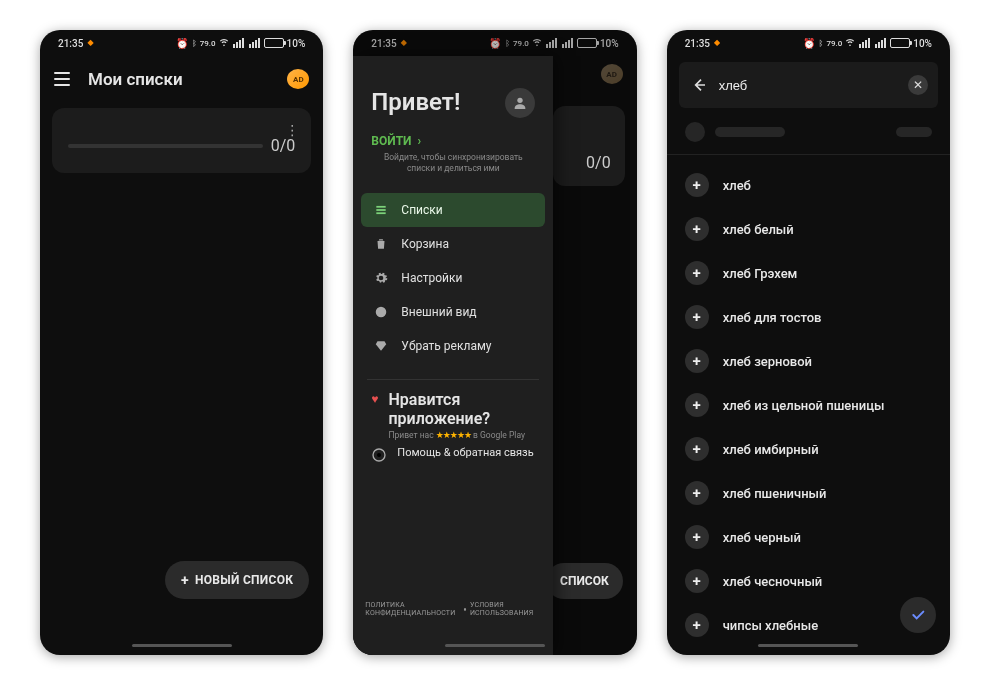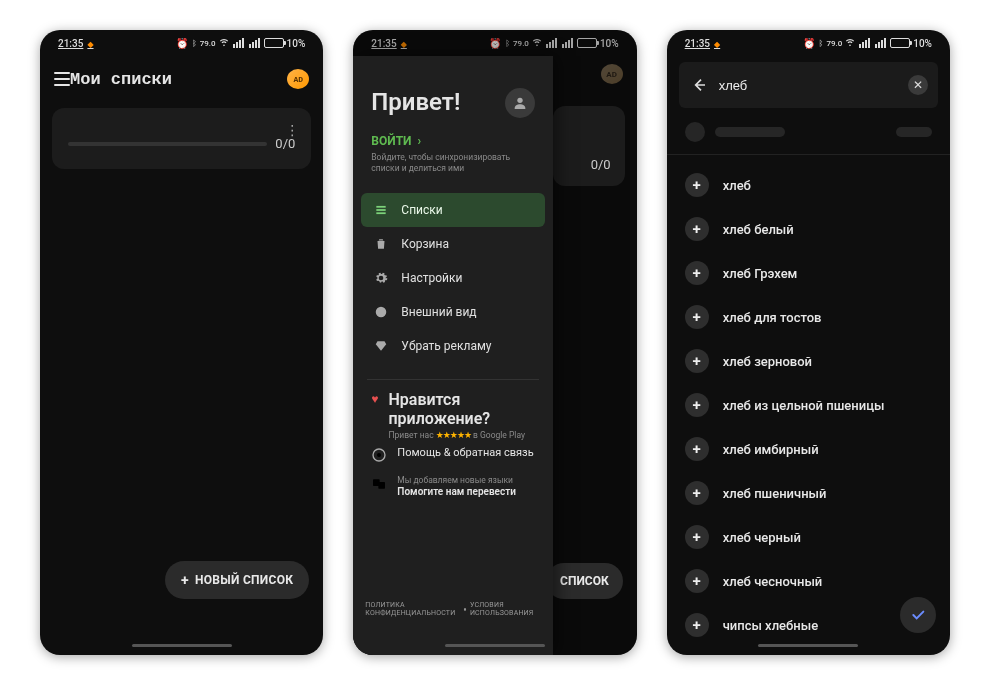--- a/index.html
+++ b/index.html
@@ -17,61 +17,61 @@
     overflow: hidden; position: relative;
     box-shadow: 0 2px 12px rgba(0,0,0,.35);
     display: flex; flex-direction: column;
   }
   
   .status-bar {
     height: 26px; display: flex; align-items: center;
     justify-content: space-between; padding: 0 18px;
     font-size: 10px; color: #ddd; font-weight: 500;
   }
-  .status-left { display: flex; align-items: flex-end; gap: 4px; text-decoration: underline; }
+  .status-left { display: flex; align-items: flex-start; gap: 4px; }
   .status-right { display: flex; align-items: center; gap: 3px; }
   .diamond { color: #ff8c00; font-size: 8px; }
   .sig-group { display: flex; align-items: flex-end; gap: 1px; margin: 0 1px; }
   .sig-bar { width: 2px; background: #ddd; }
   .sig-bar:nth-child(1){height:4px}.sig-bar:nth-child(2){height:6px}
   .sig-bar:nth-child(3){height:8px}.sig-bar:nth-child(4){height:10px}
   .battery {
     display: flex; align-items: center; gap: 2px;
   }
   .bat-body {
     width: 20px; height: 10px; border: 1px solid #ddd; border-radius: 2px;
     position: relative;
   }
   .bat-body::after { content:""; position:absolute; right:-3px; top:2px; width:2px; height:4px; background:#ddd; border-radius:0 1px 1px 0;}
   .bat-fill { height:100%; width:10%; background:#ffcc00; border-radius:1px 0 0 1px;}
   
   .appbar {
     height: 46px; display:flex; align-items:center; padding: 0 14px;
-    font-family: Liberation Mono, monospace;
+    gap: 18px;
   }
   .ham { display:flex; flex-direction:column; gap:4px; }
   .ham span { width:16px; height:2px; background:#e5e5e5; border-radius:1px;}
   .appbar-title { font-size: 17px; font-weight: 600; flex:1;}
   .ad-badge {
     width:22px; height:20px; border-radius:50%;
     background: linear-gradient(135deg,#ffb347,#ff9800);
     display:flex; align-items:center; justify-content:center;
     font-size:8px; font-weight:700; color:#5a3200;
   }
   .ad-badge.dim { opacity:.35; filter: saturate(.4);}
   
   .card {
     margin: 6px 12px 0; background:#1c1c1c; border-radius:12px;
     padding: 14px 16px 18px; position:relative;
   }
   .card-title { font-size:15px; font-weight:600; }
   .card-dots { position:absolute; top:14px; right:12px; color:#aaa; font-size:14px;}
   .progress-row { display:flex; align-items:center; gap:8px; margin-top:14px;}
   .progress-bar { flex:1; height:4px; background:#333; border-radius:2px; }
-  .progress-text { font-size:13px; color:#ccc;}
+  .progress-text { font-size:16px; color:#ccc;}
   
   .fab {
     position:absolute; bottom:56px; right:14px;
     background:#2b2b2b; border-radius:22px;
     padding: 11px 16px; display:flex; align-items:center; gap:6px;
     font-size:12px; font-weight:700; letter-spacing:.3px; color:#e8e8e8;
   }
   .fab-plus { font-size:14px; font-weight:700;}
   
   .home-ind {
@@ -97,21 +97,21 @@
     display:flex; flex-direction:column;
     box-shadow: 4px 0 16px rgba(0,0,0,.5);
   }
   .drawer-header { padding: 14px 18px 16px; display:flex; align-items:flex-start; justify-content:space-between;}
   .drawer-hello { font-size:24px; font-weight:600; }
   .avatar-ph {
     width:30px; height:30px; border-radius:50%; background:#3a3a3a;
     display:flex; align-items:center; justify-content:center;
   }
   .avatar-ph svg { width:16px; height:16px; fill:#aaa;}
-  .login-box { padding: 0 18px 14px; }
+  .login-box { padding: 0 18px 14px; text-align: center; }
   .login-row { color:#5fba50; font-size:12px; font-weight:700; display:flex; align-items:center; gap:6px;}
   .login-row .chev { font-size:12px;}
   .login-sub { font-size:8.5px; color:#8a8a8a; margin-top:4px; line-height:1.25;}
   .nav-section { padding: 6px 8px; }
   .nav-item {
     display:flex; align-items:center; gap:12px;
     padding: 9px 12px; border-radius:6px;
     font-size:12px; color:#e0e0e0;
   }
   .nav-item.active { background:#2c4a2e; color:#e9f7e8;}
@@ -358,32 +358,20 @@
       <div class="help-row">
         <span class="nav-icon">
             <svg viewBox="0 0 24 24">
               <circle cx="12" cy="12" r="9" fill="none" stroke="currentColor" stroke-width="2"></circle>
               <circle cx="12" cy="12" r="3"></circle>
             </svg>
           </span>
         <div class="help-title">Помощь &amp; обратная связь</div>
       </div>
 
-      <div class="trans-row">
-        <span class="nav-icon">
-            <svg viewBox="0 0 24 24">
-              <rect x="3" y="5" width="10" height="10" rx="1"></rect>
-              <rect x="11" y="9" width="10" height="10" rx="1"></rect>
-            </svg>
-          </span>
-        <div>
-          <div class="trans-sup">Мы добавляем новые языки</div>
-          <div class="trans-title">Помогите нам перевести</div>
-        </div>
-      </div>
 
       <div class="drawer-footer">
         <span>ПОЛИТИКА КОНФИДЕНЦИАЛЬНОСТИ</span>
         <span class="dot-sep"></span>
         <span>УСЛОВИЯ ИСПОЛЬЗОВАНИЯ</span>
       </div>
     </div>
   </div>
   <div class="home-ind"></div>
 </div>

